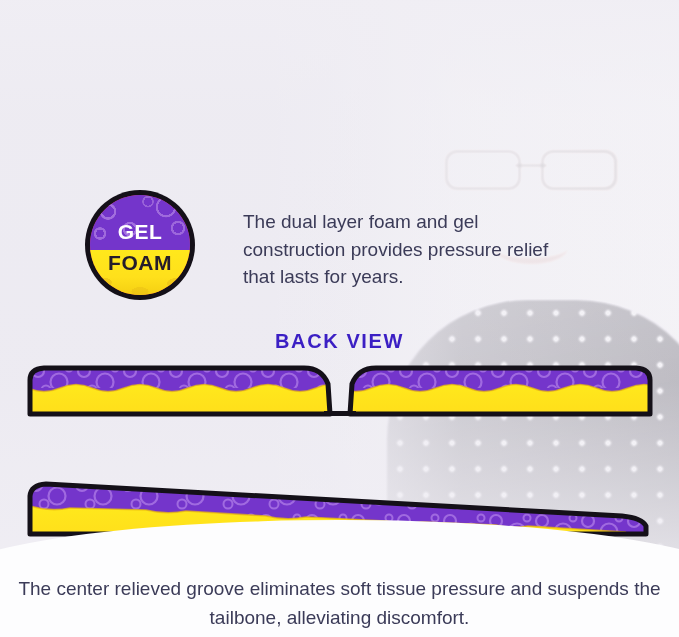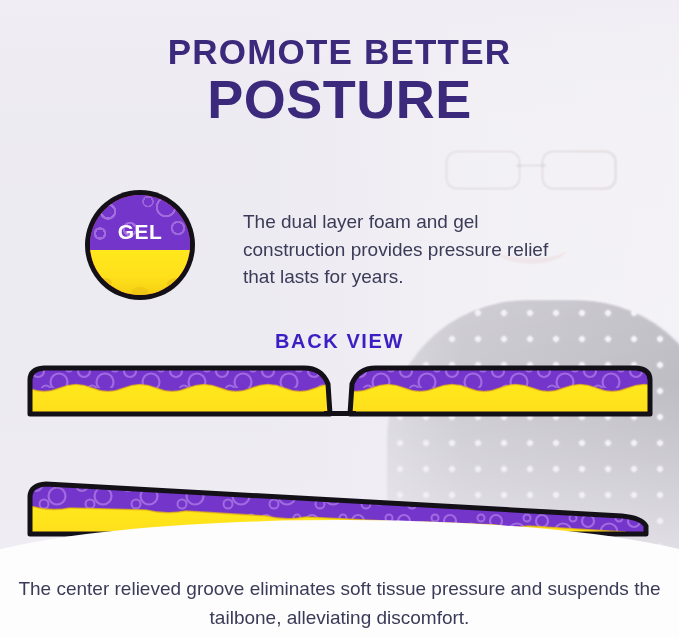--- a/index.html
+++ b/index.html
@@ -124,32 +124,29 @@
         <i></i>
         <b></b>
       </div>
     <div class="bg-smile"></div>
     <div class="bg-body"></div>
     <div class="bg-dots"></div>
   </div>
   <div class="photo-fade"></div>
   <div class="photo-fade2"></div>
 
-  <div class="heading">
-    <div class="h-line1">PROMOTE BETTER</div>
-    <div class="h-line2">POSTURE</div>
-  </div>
 
   <div class="badge">
     <div class="badge-inner">
       <div class="badge-top"></div>
       <div class="badge-bot"></div>
       <div class="badge-bub"></div>
       <div class="badge-foamtex"></div>
       <div class="badge-gel">GEL</div>
+      <div class="badge-foam">FOAM</div>
     </div>
   </div>
 
   <div class="para">The dual layer foam and gel construction provides pressure relief that lasts for years.</div>
 
   <div class="vlabel back">BACK VIEW</div>
   <div class="diagram back">
     <svg viewBox="0 0 624 58" preserveAspectRatio="none">
       <defs>
         <pattern id="bub" width="46" height="36" patternUnits="userSpaceOnUse">

